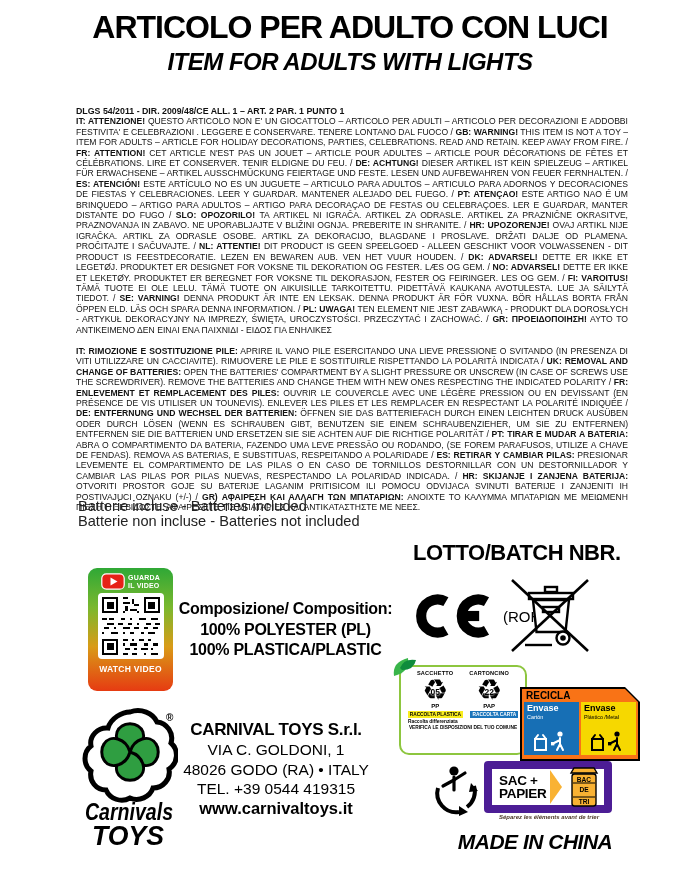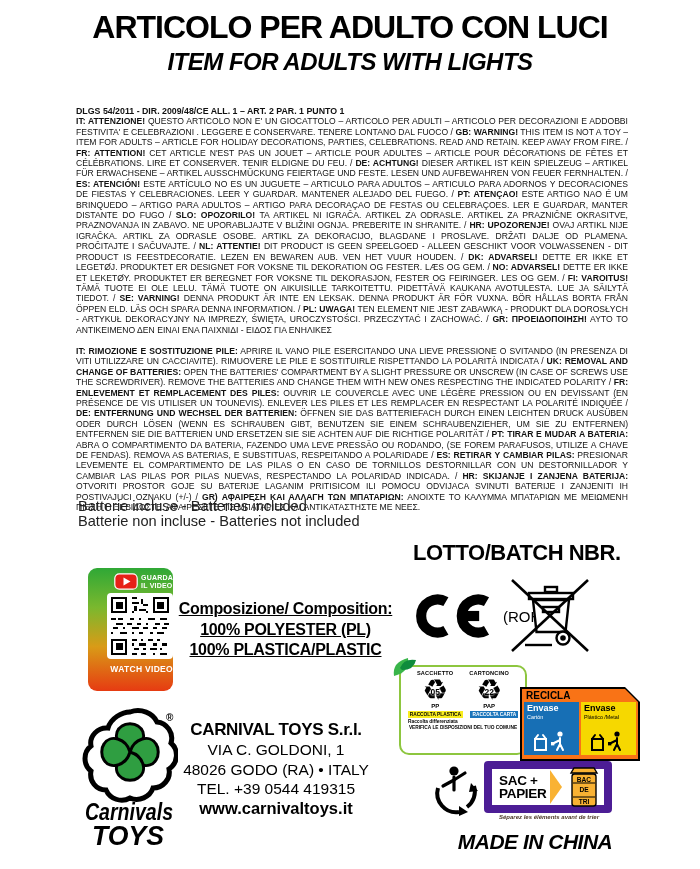--- a/index.html
+++ b/index.html
@@ -18,29 +18,29 @@
   .legal p.battery{margin-top:11px;}
   .legal b{font-weight:bold;}
 
   .batt-lines{position:absolute;left:78px;top:499px;font-size:14.6px;line-height:15.2px;color:#222;}
 
   .lotto{position:absolute;left:413px;top:540px;font-size:22px;font-weight:900;letter-spacing:-.5px;}
 
   
   .qr-badge{position:absolute;left:88px;top:568px;width:85px;height:123px;border-radius:9px;
             background:linear-gradient(180deg,#2fa836 0%,#7ab82e 32%,#d99b17 64%,#e63b12 100%);
-            display:flex;flex-direction:column;align-items:flex-end;padding:4px 0 3px;box-sizing:border-box;}
+            display:flex;flex-direction:column;align-items:center;padding:4px 0 3px;box-sizing:border-box;}
   .qr-head{display:flex;align-items:center;gap:3px;height:19px;}
   .qr-head-text{color:#fff;font-weight:800;font-size:7px;line-height:7.5px;letter-spacing:.2px;}
   .qr-panel{width:66px;height:66px;background:#fff;border-radius:4px;margin-top:2px;
             display:flex;align-items:center;justify-content:center;}
   .qr-foot{color:#fff;font-weight:800;font-size:8.5px;margin-top:5px;letter-spacing:.3px;}
 
   .composition{position:absolute;left:168px;top:599px;width:235px;text-align:center;
-               font-weight:800;font-size:16px;line-height:20.5px;letter-spacing:-.3px;text-decoration:underline;}
+               font-weight:800;font-size:16px;line-height:20.5px;letter-spacing:-.3px;}
 
   .ce-wrap{position:absolute;left:414px;top:591px;display:flex;align-items:center;}
   .rohs{font-size:15px;margin-left:1px;}
 
   .weee{position:absolute;left:505px;top:565px;}
 
   
   .green-box{position:absolute;left:399px;top:665px;width:128px;height:90px;background:#fff;
              border:2.5px solid #8dc63f;border-radius:10px;box-sizing:border-box;padding-top:3px;}
   .leaf{position:absolute;left:-11px;top:-13px;}

